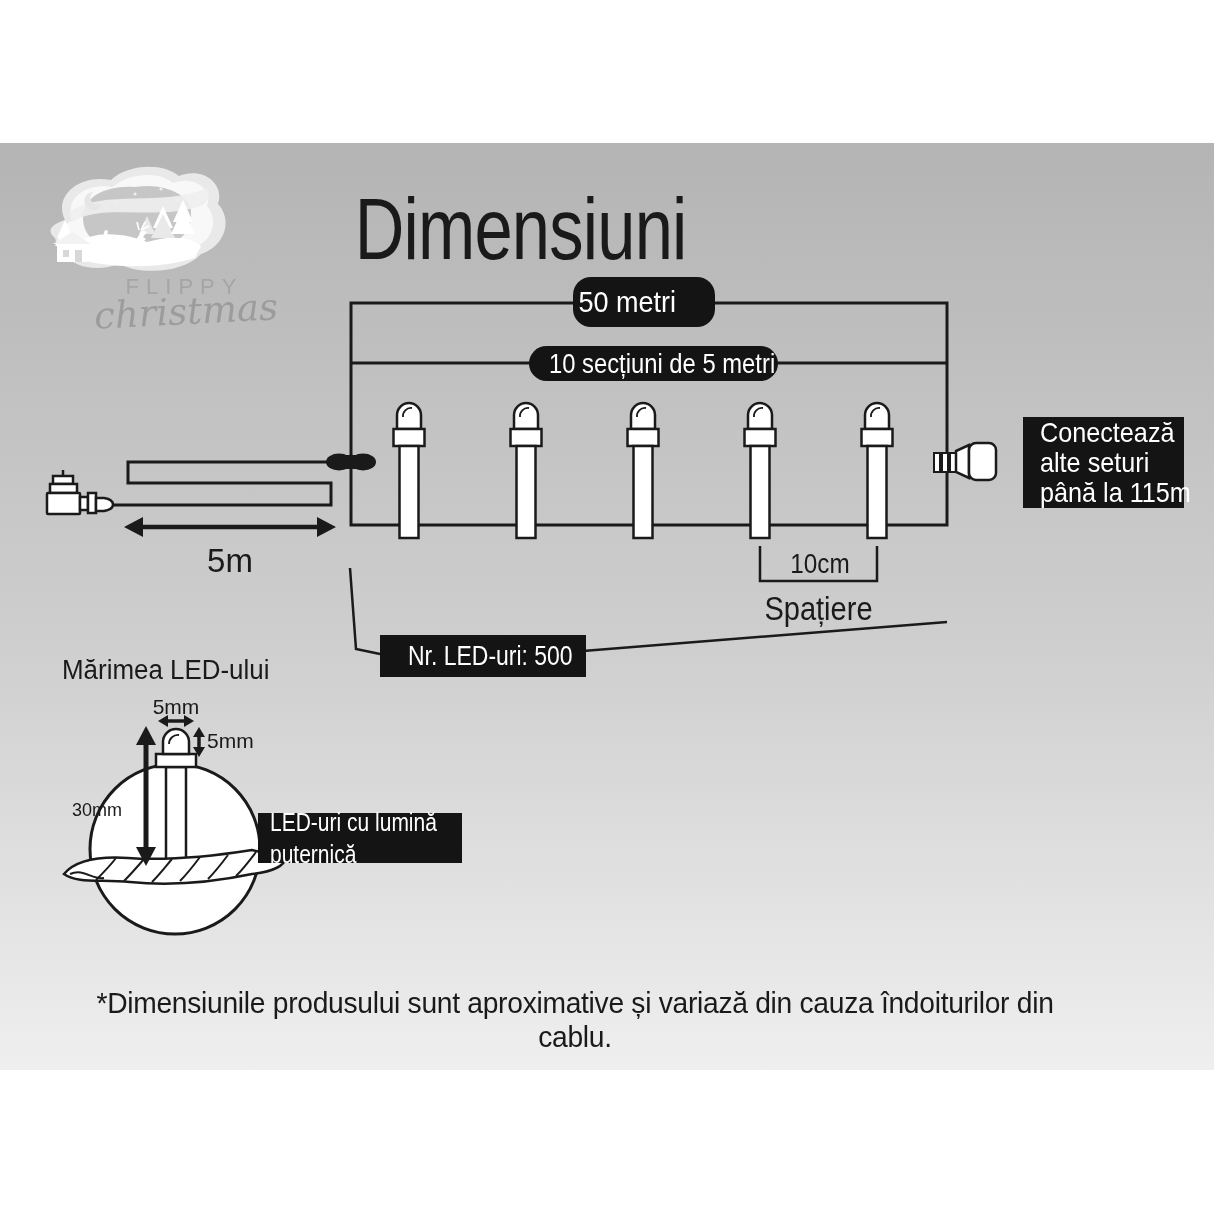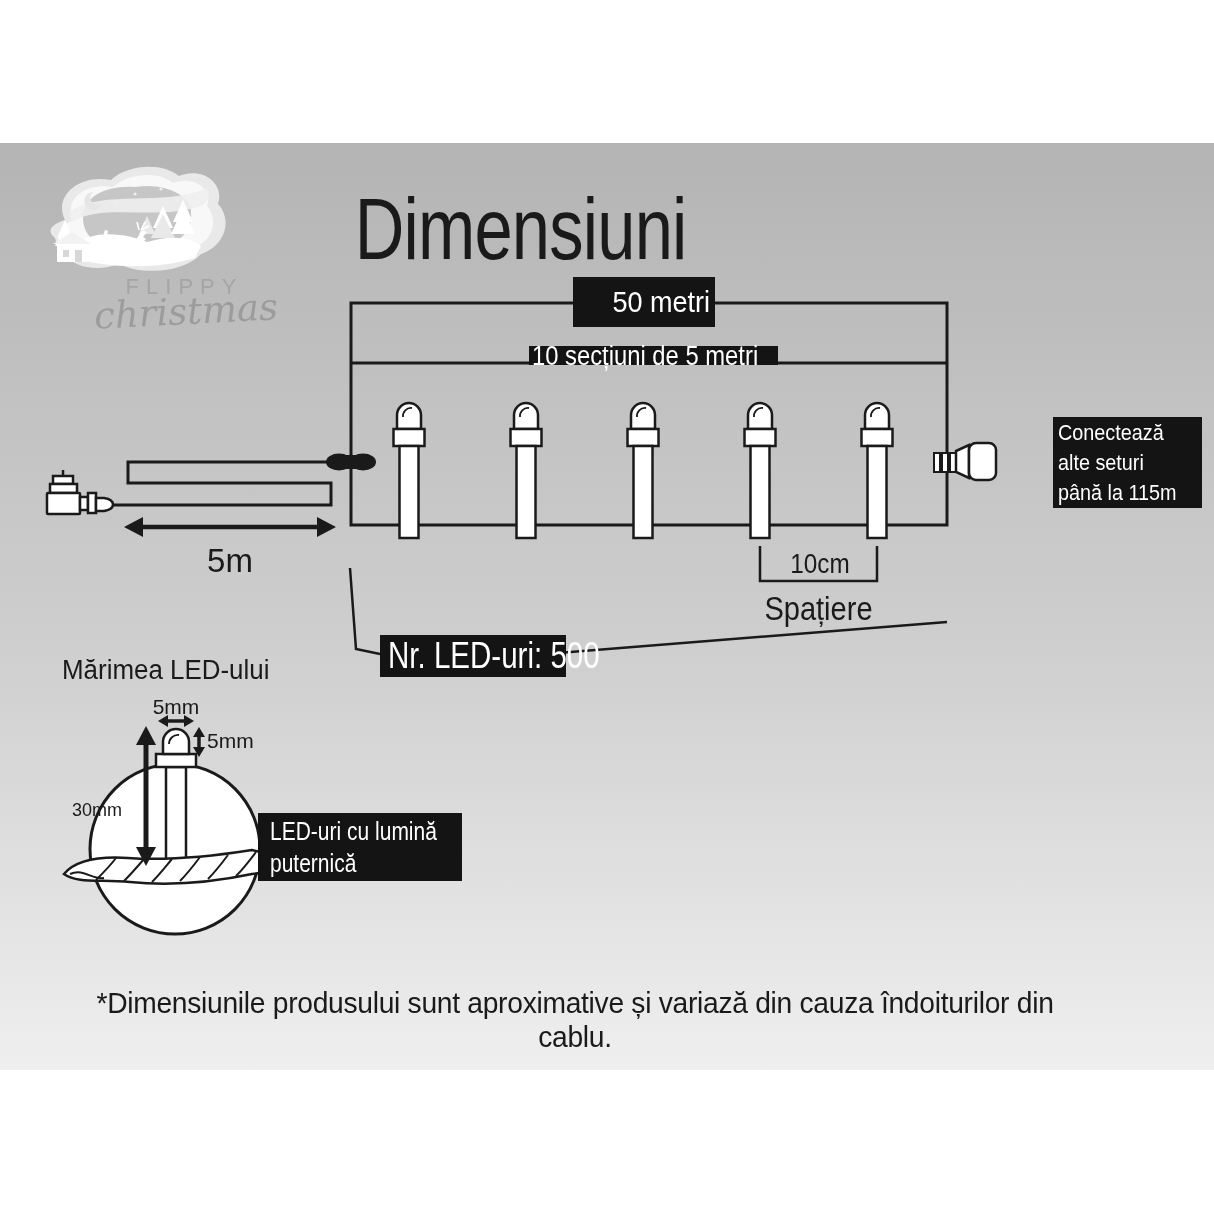--- a/index.html
+++ b/index.html
@@ -15,21 +15,21 @@
   .ln{stroke:var(--ink);stroke-width:3;fill:none;}
   .ln2{stroke:var(--ink);stroke-width:2.5;fill:none;}
   .wh{fill:#ffffff;stroke:var(--ink);stroke-width:2.5;}
   .bk{fill:var(--ink);stroke:none;}
   .txt{position:absolute;color:var(--ink);line-height:1.05;white-space:nowrap;}
   .ctr{text-align:center;}
   .sq{display:inline-block;transform:scaleX(var(--sx,0.88));transform-origin:50% 50%;}
   .sql{display:inline-block;transform:scaleX(var(--sx,0.84));transform-origin:0 50%;}
   .blackbox{position:absolute;background:var(--box);color:var(--label);display:flex;
             align-items:center;white-space:nowrap;z-index:4;}
-  .bb-c{justify-content:flex-end;}
+  .bb-c{justify-content:flex-start;border-radius:18px;}
   .title{position:absolute;left:0;top:178px;width:1042px;text-align:center;
          font-size:88px;letter-spacing:-1px;z-index:3;}
   .disclaimer{position:absolute;left:0;top:986px;width:1102px;text-align:center;
               font-size:30px;letter-spacing:-0.3px;z-index:3;margin-left:24px;}
   .logo-flippy{position:absolute;left:101px;top:274px;width:160px;text-align:center;
                font-size:22px;letter-spacing:7px;text-indent:7px;color:var(--logo-text);z-index:3;}
   .logo-christmas{position:absolute;left:86px;top:290px;width:200px;text-align:center;
                   font-family:"DejaVu Serif",serif;font-style:italic;font-size:37px;
                   color:#9c9c9c;transform:rotate(-3deg);z-index:3;}
   .z2{z-index:2;} .z3{z-index:3;}
@@ -181,37 +181,37 @@
         <polygon class="bk" points="146,726 136,745 156,745"></polygon>
         <polygon class="bk" points="146,866 136,847 156,847"></polygon>
       </g>
     </g>
   </svg>
 
   <div class="blackbox bb-c" style="left:573px;top:277px;width:142px;height:50px;font-size:30px;">
     <span class="sq" style="--sx:0.9;">50 metri</span>
   </div>
 
-  <div class="blackbox bb-c" style="left:529px;top:346px;width:249px;height:19px;font-size:28px;">
+  <div class="blackbox bb-c" style="left:529px;top:346px;width:249px;height:35px;font-size:28px;">
     <span class="sq" style="--sx:0.85;">10 secțiuni de 5 metri</span>
   </div>
 
-  <div class="blackbox" style="left:1023px;top:417px;width:144px;height:91px;font-size:22px;padding-left:5px;margin-left:30px;">
+  <div class="blackbox" style="left:1023px;top:417px;width:144px;height:91px;font-size:28px;padding-left:17px;">
     <div style="line-height:30px;">
       <div><span class="sql" style="--sx:0.9;">Conectează</span></div>
       <div><span class="sql" style="--sx:0.9;">alte seturi</span></div>
       <div><span class="sql" style="--sx:0.9;">până la 115m</span></div>
     </div>
   </div>
 
-  <div class="blackbox" style="left:380px;top:635px;width:178px;height:42px;font-size:36px;padding-left:8px;">
+  <div class="blackbox" style="left:380px;top:635px;width:178px;height:42px;font-size:28px;padding-left:28px;">
     <span class="sql" style="--sx:0.82;">Nr. LED-uri: 500</span>
   </div>
 
-  <div class="blackbox" style="left:258px;top:813px;width:192px;height:68px;font-size:25px;padding-left:12px;">
+  <div class="blackbox" style="left:258px;top:813px;width:192px;height:50px;font-size:25px;padding-left:12px;">
     <div style="line-height:32px;">
       <div><span class="sql" style="--sx:0.84;">LED-uri cu lumină</span></div>
       <div><span class="sql" style="--sx:0.84;">puternică</span></div>
     </div>
   </div>
 
   <div class="txt ctr z3" style="left:170px;top:544px;width:120px;font-size:33px;">5m</div>
 
   <div class="txt ctr z3" style="left:770px;top:550px;width:100px;font-size:27px;">
     <span class="sq" style="--sx:0.9;">10cm</span>

